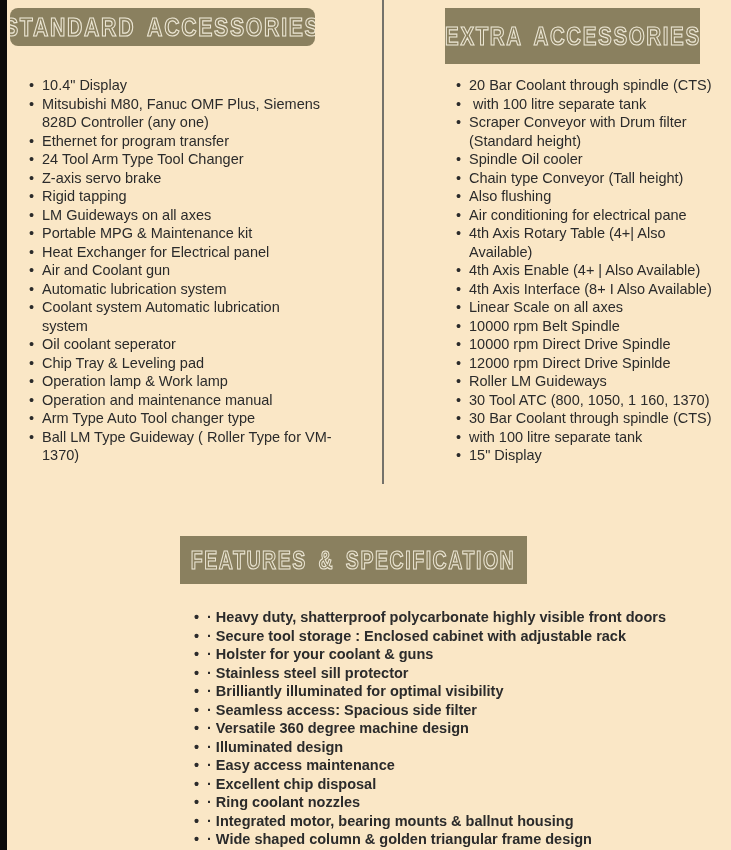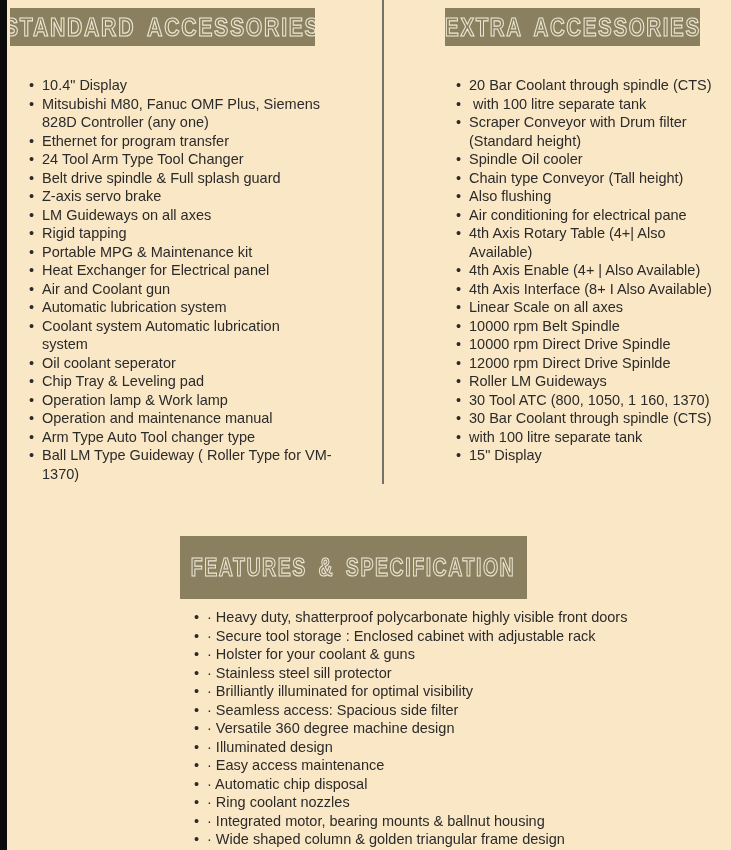--- a/index.html
+++ b/index.html
@@ -41,23 +41,23 @@
     word-spacing: 6px;
     white-space: nowrap;
     color: #ece6d4;
     -webkit-text-fill-color: transparent;
     -webkit-text-stroke: 1.2px #ece6d4;
   }
   .t-std  { transform: scaleX(0.85); }
   .t-extra{ transform: scaleX(0.82); }
   .t-feat { transform: scaleX(0.78); }
 
-  .banner-std  { left: 10px;  top: 8px;   width: 305px; height: 38px; }
-  .banner-extra{ left: 445px; top: 8px;   width: 255px; height: 38px; }
-  .banner-feat { left: 180px; top: 536px; width: 347px; height: 63px; }
+  .banner-std  { left: 10px;  top: 8px;   width: 305px; height: 38px; border-radius: 8px; }
+  .banner-extra{ left: 445px; top: 8px;   width: 255px; height: 56px; }
+  .banner-feat { left: 180px; top: 536px; width: 347px; height: 48px; }
 
   ul.plist {
     position: absolute;
     margin: 0;
     padding: 0;
     list-style: none;
     font-size: 14.5px;
     line-height: 18.5px;
     color: #2b2b2b;
   }
@@ -67,41 +67,40 @@
     white-space: pre-line;
   }
   ul.plist li::before {
     content: "\2022";
     position: absolute;
     left: 1px;
     top: 0;
   }
   .list-std  { left: 28px;  top: 76px;  width: 338px; }
   .list-extra{ left: 455px; top: 76px;  width: 272px; }
-  .list-feat { left: 193px; top: 608px; width: 528px; }
+  .list-feat { left: 193px; top: 608px; width: 528px; font-weight: bold; }
 </style>
 </head>
 <body>
 
 <div class="edge-strip"></div>
 <div class="divider"></div>
 
 <div class="banner banner-std">
   <span class="banner-text t-std">STANDARD ACCESSORIES</span>
 </div>
 <ul class="plist list-std">
     <li>10.4" Display</li>
     <li>Mitsubishi M80, Fanuc OMF Plus, Siemens
 828D Controller (any one)</li>
     <li>Ethernet for program transfer</li>
     <li>24 Tool Arm Type Tool Changer</li>
-    <li>Belt drive spindle &amp; Full splash guard</li>
     <li>Z-axis servo brake</li>
+    <li>Rigid tapping</li>
     <li>LM Guideways on all axes</li>
-    <li>Rigid tapping</li>
     <li>Portable MPG &amp; Maintenance kit</li>
     <li>Heat Exchanger for Electrical panel</li>
     <li>Air and Coolant gun</li>
     <li>Automatic lubrication system</li>
     <li>Coolant system Automatic lubrication
 system</li>
     <li>Oil coolant seperator</li>
     <li>Chip Tray &amp; Leveling pad</li>
     <li>Operation lamp &amp; Work lamp</li>
     <li>Operation and maintenance manual</li>
@@ -142,17 +141,17 @@
 <ul class="plist list-feat">
     <li>· Heavy duty, shatterproof polycarbonate highly visible front doors</li>
     <li>· Secure tool storage : Enclosed cabinet with adjustable rack</li>
     <li>· Holster for your coolant &amp; guns</li>
     <li>· Stainless steel sill protector</li>
     <li>· Brilliantly illuminated for optimal visibility</li>
     <li>· Seamless access: Spacious side filter</li>
     <li>· Versatile 360 degree machine design</li>
     <li>· Illuminated design</li>
     <li>· Easy access maintenance</li>
-    <li>· Automatic chip disposal</li>
+    <li>· Excellent chip disposal</li>
     <li>· Ring coolant nozzles</li>
     <li>· Integrated motor, bearing mounts &amp; ballnut housing</li>
     <li>· Wide shaped column &amp; golden triangular frame design</li>
   </ul>
 
 </body></html>

